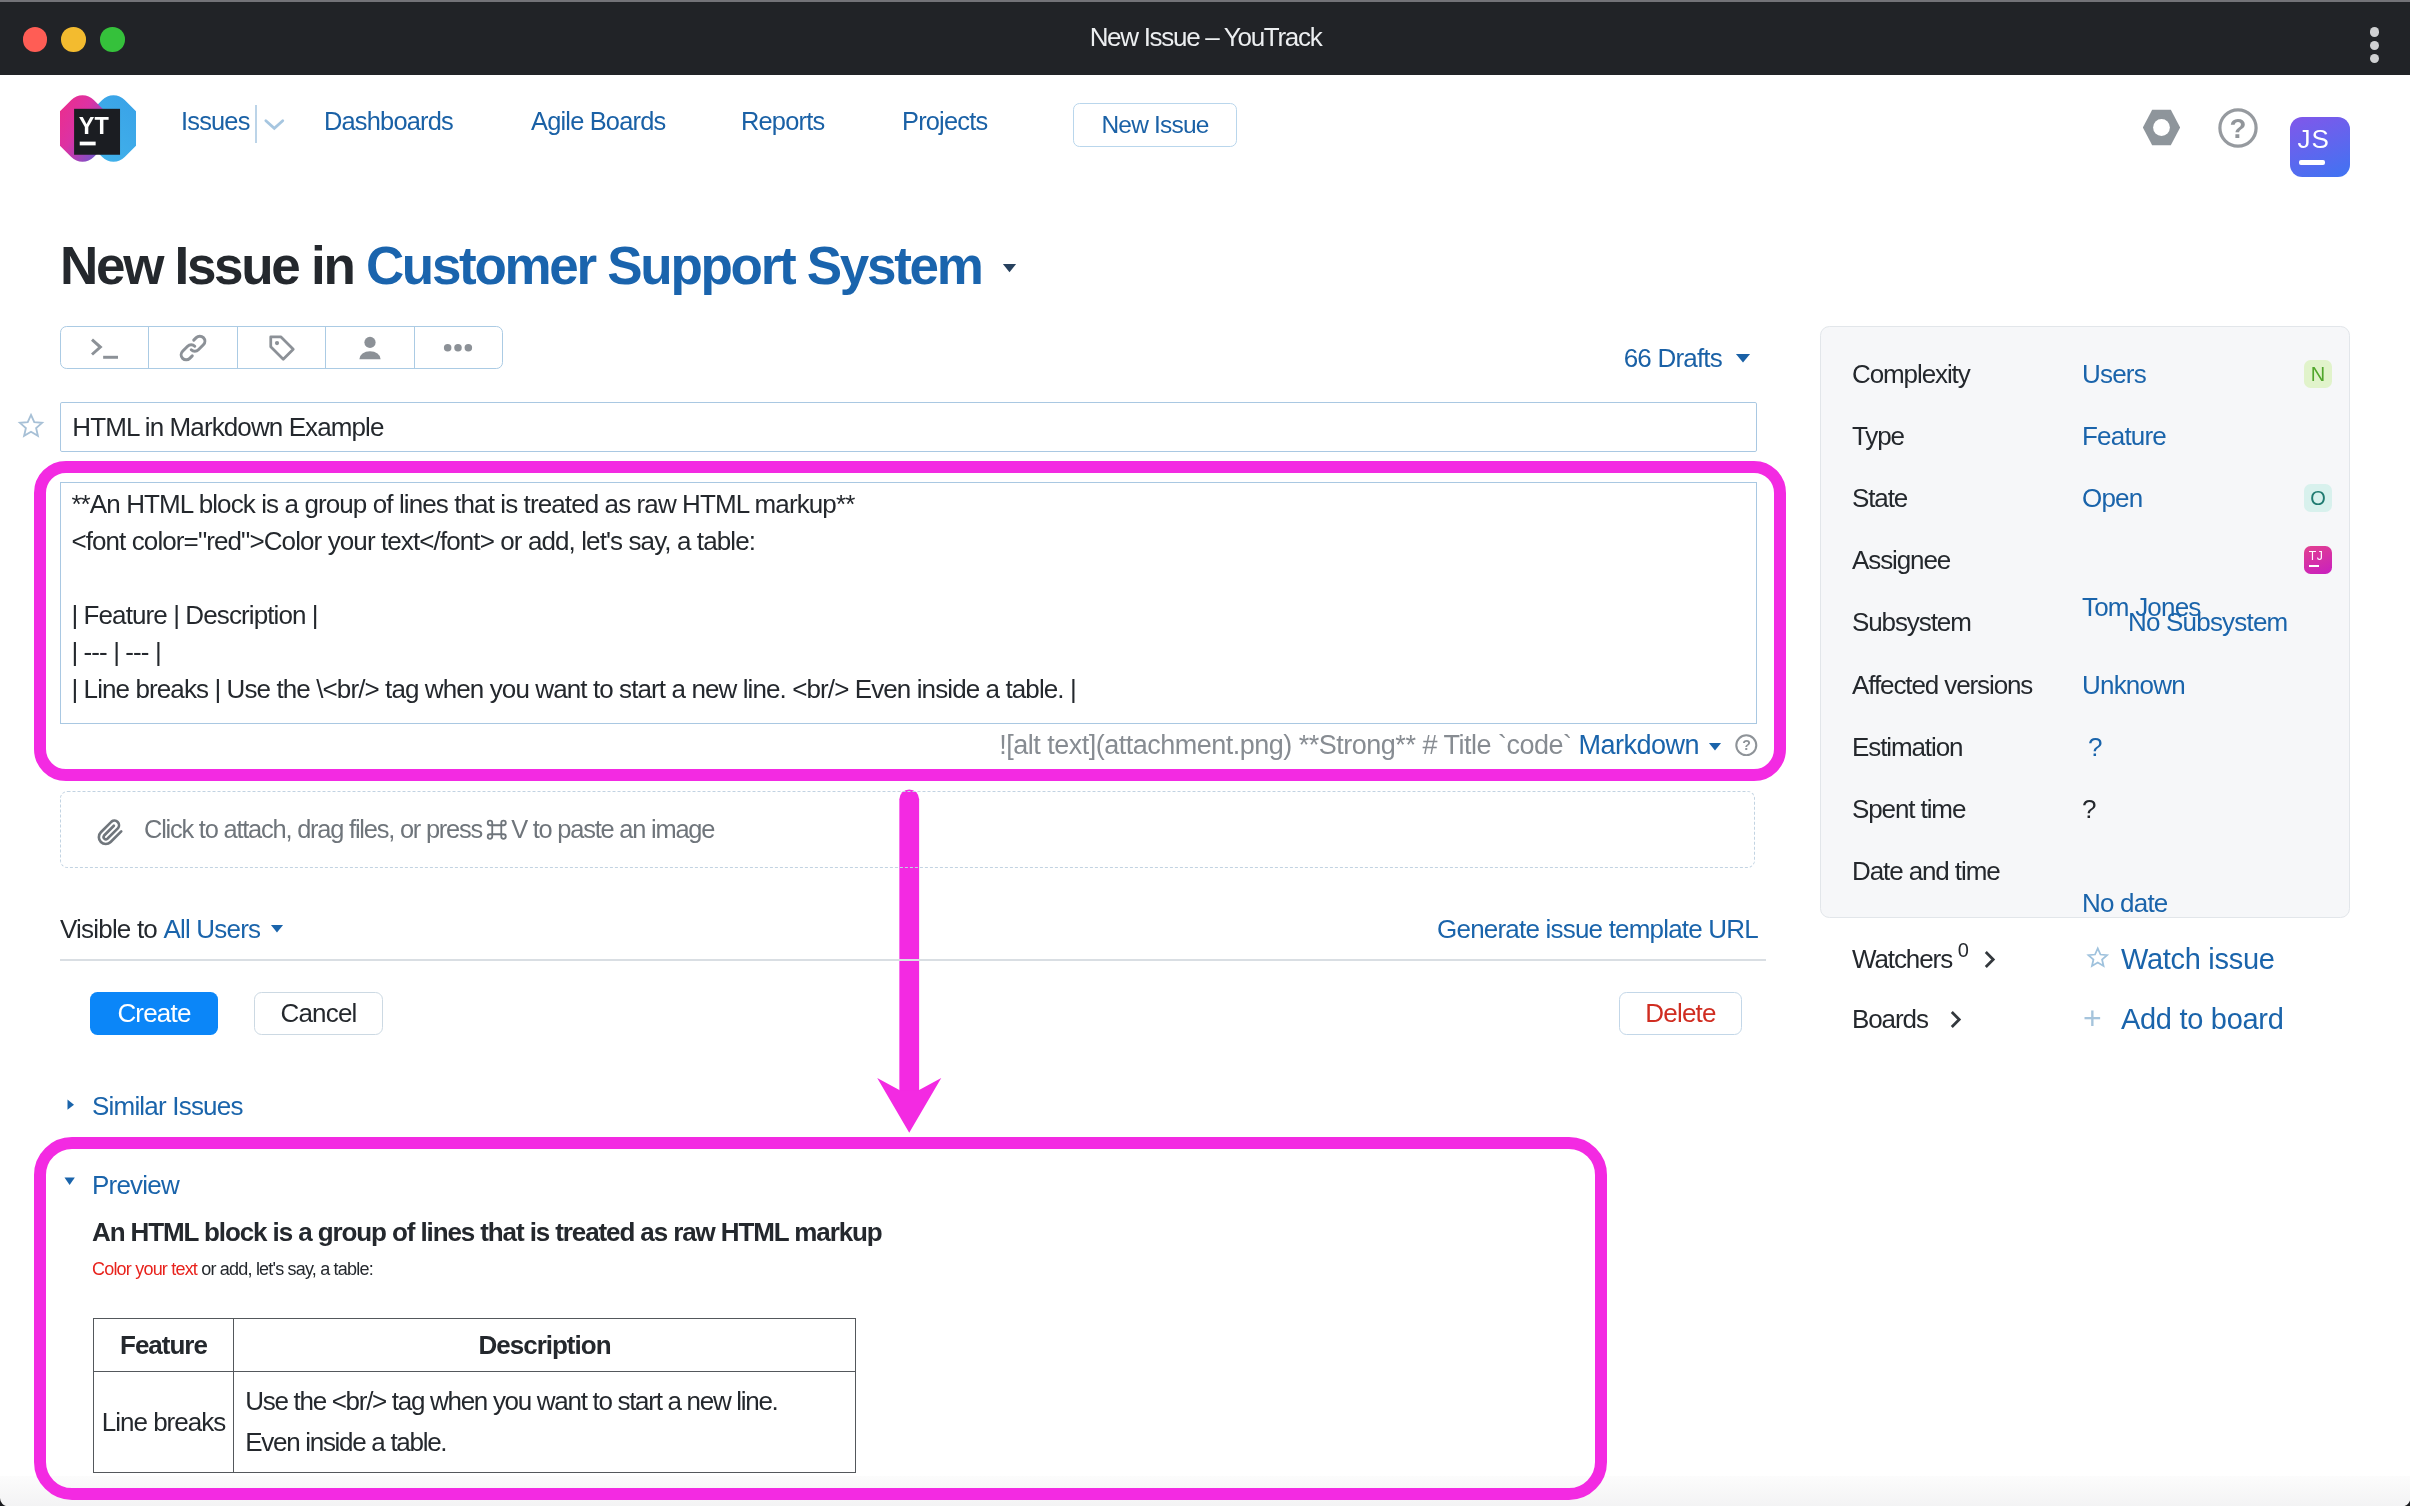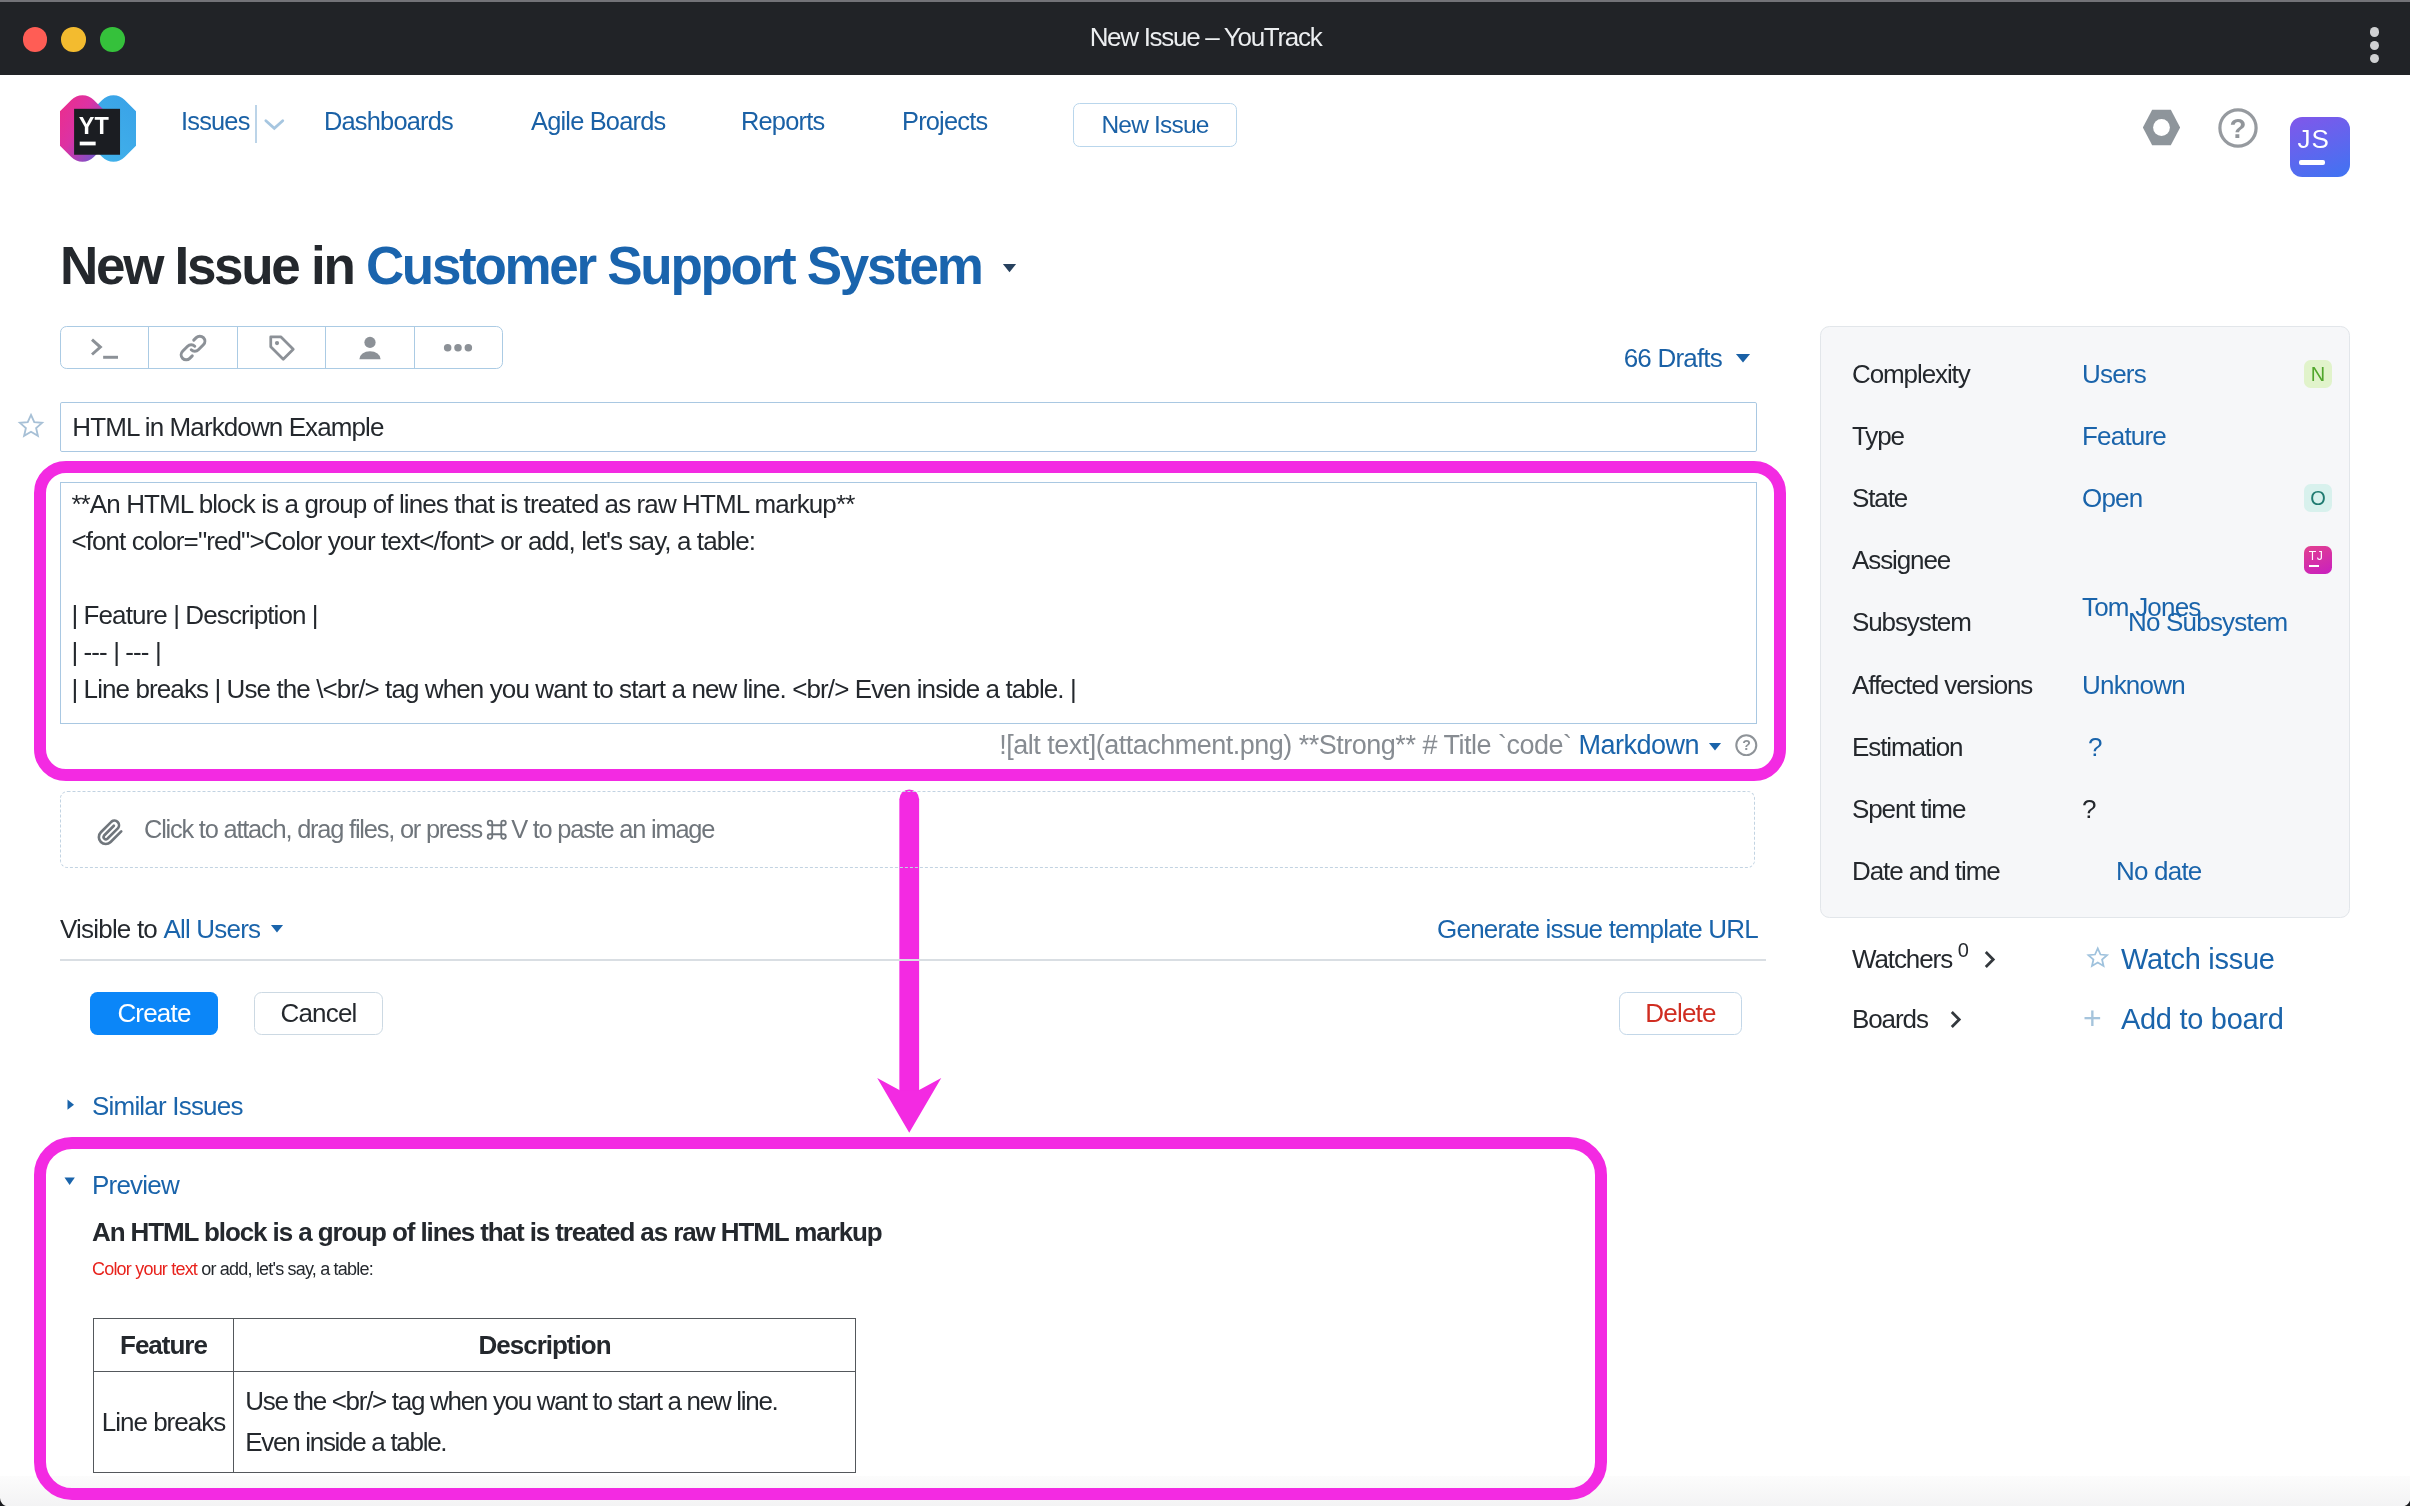--- a/index.html
+++ b/index.html
@@ -243,21 +243,21 @@
   </div>
   <div class="flabel" style="top:606px;">Subsystem</div>
     <div class="fval" style="top:606px;margin-left:46px;">No Subsystem</div>
   <div class="flabel" style="top:669px;">Affected versions</div>
     <div class="fval" style="top:669px;">Unknown</div>
   <div class="flabel" style="top:731px;">Estimation</div>
     <div class="fval" style="top:731px;left:2088px;">?</div>
   <div class="flabel" style="top:793px;">Spent time</div>
     <div class="fval" style="top:793px;color:#24282d;">?</div>
   <div class="flabel" style="top:855px;">Date and time</div>
-    <div class="fval" style="top:855px;margin-left:34px;">No date</div>
+    <div class="fval" style="top:887px;">No date</div>
 
   <div class="flabel" style="top:943px;">Watchers<span style="font-size:20px;position:relative;top:-8.5px;margin-left:5.6px;">0</span></div>
   <svg class="abs" style="left:1983px;top:950px;" width="13" height="19" viewBox="0 0 14 20">
       <polyline points="3,2 11,10 3,18" fill="none" stroke="#33383d" stroke-width="3"></polyline>
     </svg>
   <svg class="abs" style="left:2086px;top:946px;" width="23.5" height="23.5" viewBox="0 0 24 24">
       <path d="M12 2.5l2.8 6.2 6.7.6-5.1 4.5 1.5 6.6-5.9-3.5-5.9 3.5 1.5-6.6-5.1-4.5 6.7-.6z" fill="none" stroke="#9fc2dd" stroke-width="1.8"></path>
     </svg>
   <div class="fval" style="top:943px;left:2121px;font-size:29px;letter-spacing:-0.3px;">Watch issue</div>
   <div class="flabel" style="top:1003px;">Boards</div>

